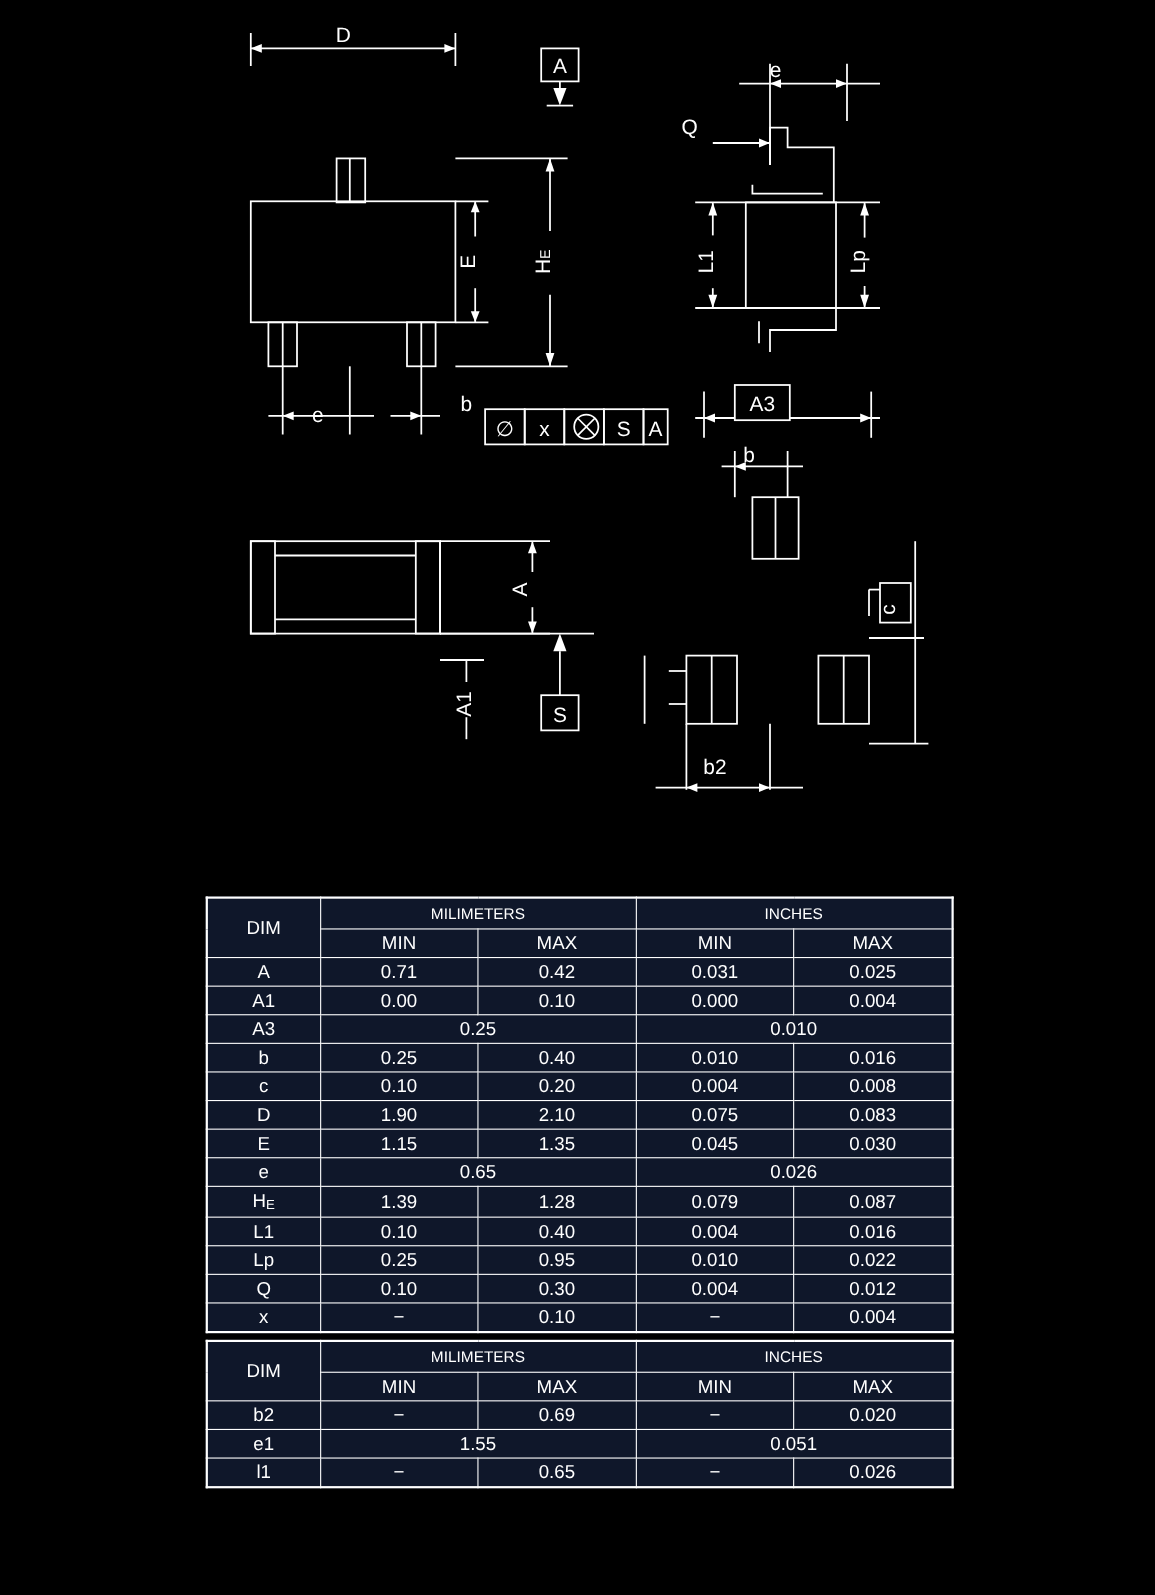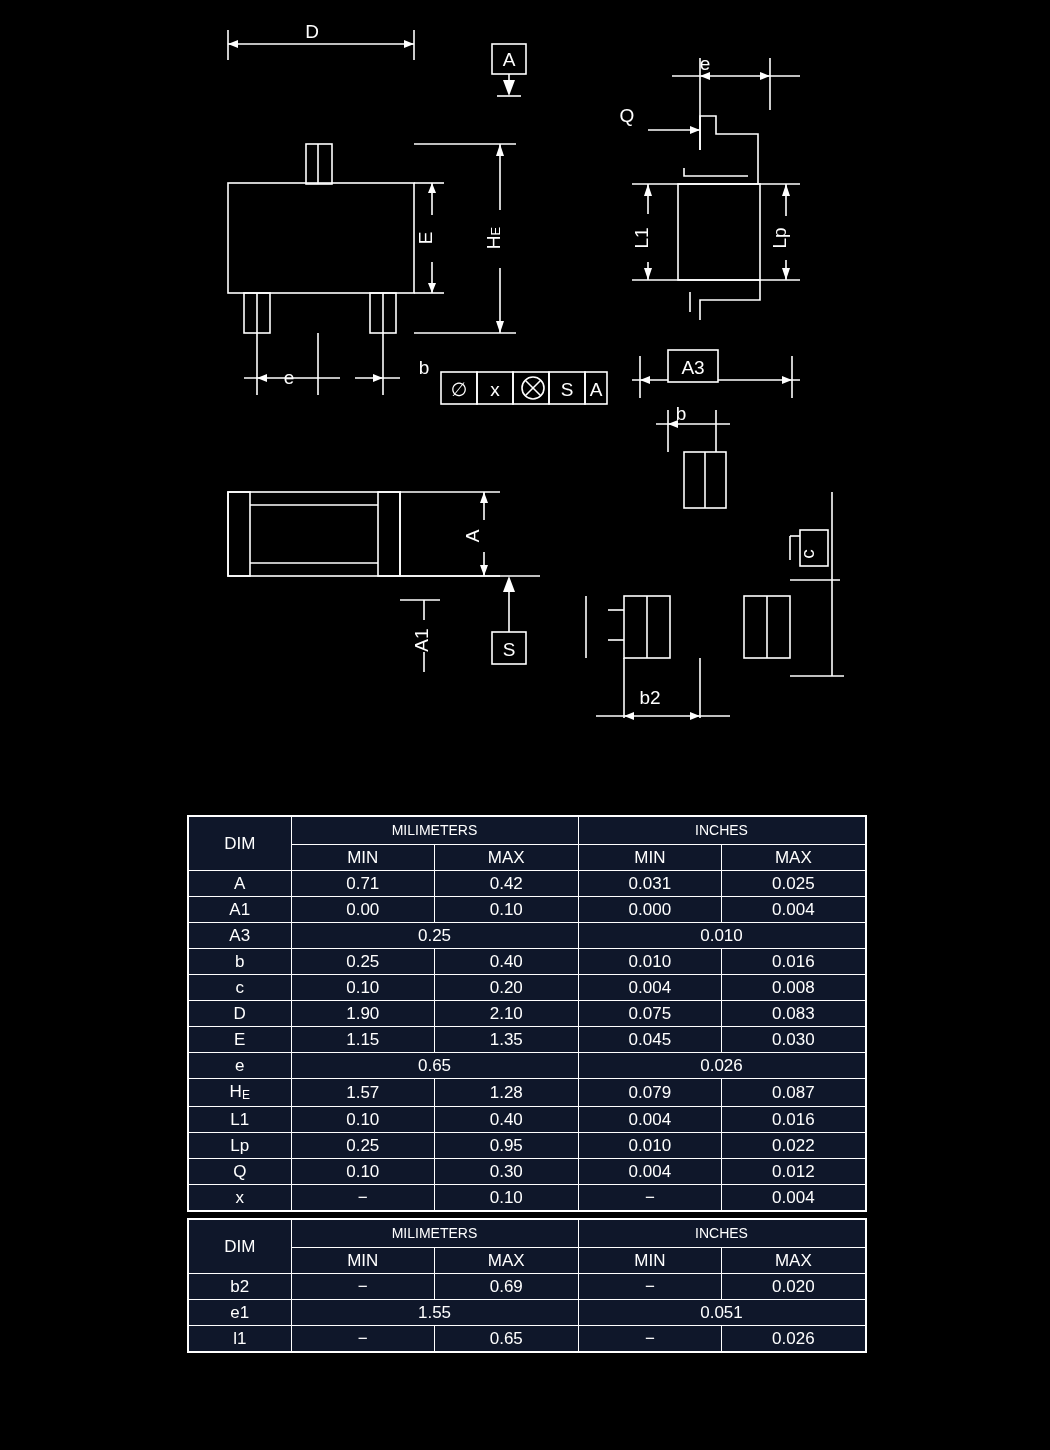--- a/index.html
+++ b/index.html
@@ -333,21 +333,21 @@
           <td>0.045</td>
           <td>0.030</td>
         </tr>
         <tr>
           <td class="dim-cell">e</td>
           <td colspan="2" class="span2">0.65</td>
           <td colspan="2" class="span2">0.026</td>
         </tr>
         <tr>
           <td class="dim-cell">H<span class="sub">E</span></td>
-          <td>1.57</td>
+          <td>1.39</td>
           <td>1.28</td>
           <td>0.079</td>
           <td>0.087</td>
         </tr>
         <tr>
           <td class="dim-cell">L1</td>
           <td>0.10</td>
           <td>0.40</td>
           <td>0.004</td>
           <td>0.016</td>

